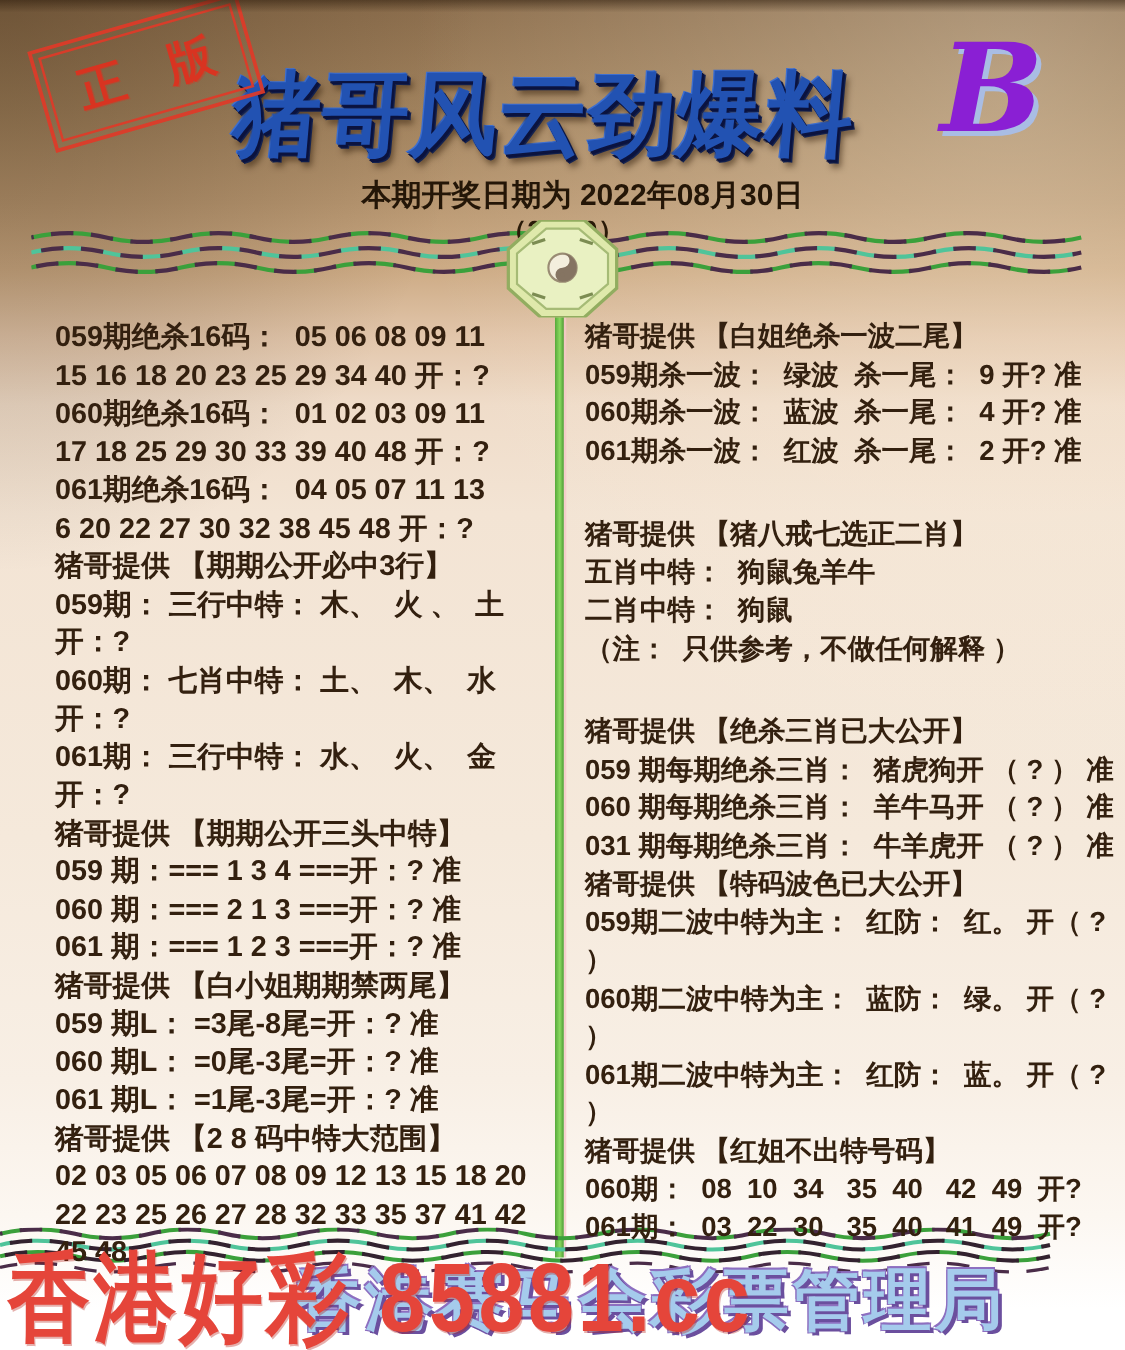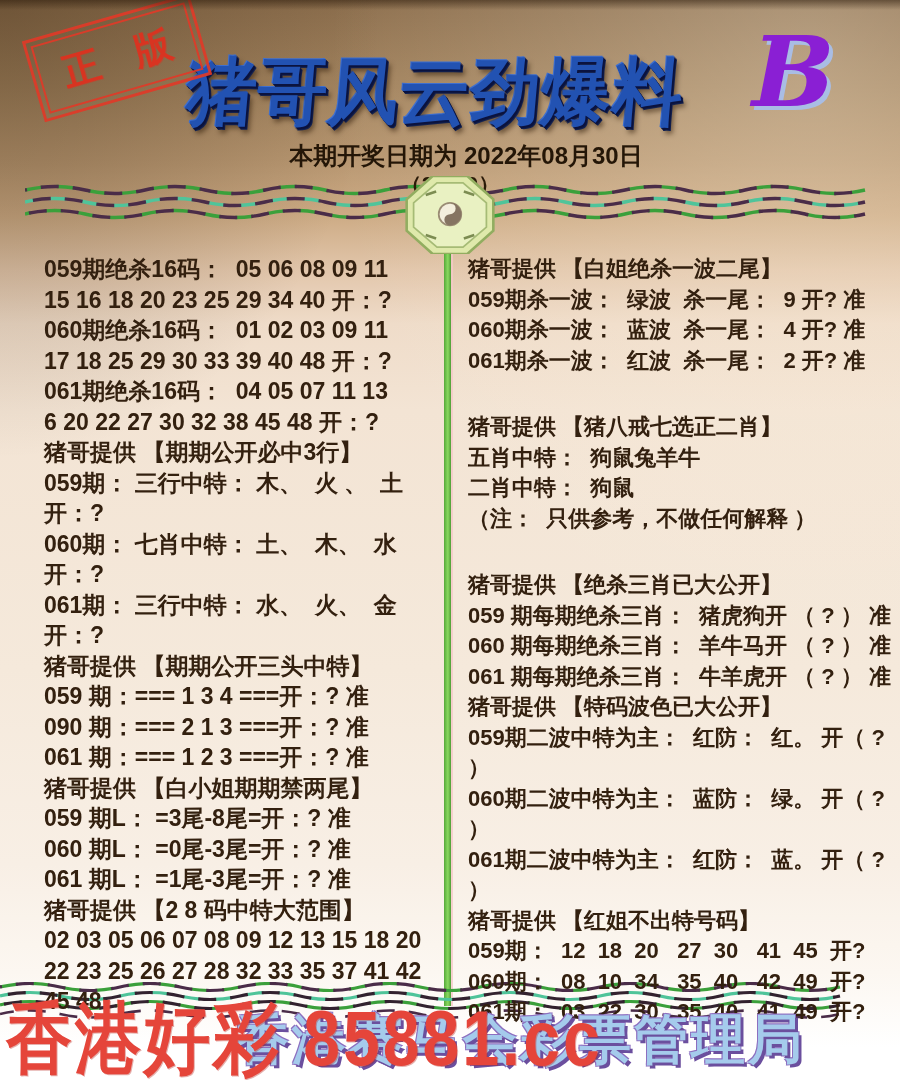--- a/index.html
+++ b/index.html
@@ -113,21 +113,21 @@
     <div class="line">061期绝杀16码：  04 05 07 11 13</div>
     <div class="line">6 20 22 27 30 32 38 45 48 开：?</div>
 
     <div class="line">猪哥提供 【期期公开必中3行】</div>
     <div class="line">059期： 三行中特： 木、  火 、  土开：?</div>
     <div class="line">060期： 七肖中特： 土、  木、  水开：?</div>
     <div class="line">061期： 三行中特： 水、  火、  金开：?</div>
 
     <div class="line">猪哥提供 【期期公开三头中特】</div>
     <div class="line">059 期：=== 1 3 4 ===开：? 准</div>
-    <div class="line">090 期：=== 2 1 3 ===开：? 准</div>
+    <div class="line">060 期：=== 2 1 3 ===开：? 准</div>
     <div class="line">061 期：=== 1 2 3 ===开：? 准</div>
 
     <div class="line">猪哥提供 【白小姐期期禁两尾】</div>
     <div class="line">059 期L： =3尾-8尾=开：? 准</div>
     <div class="line">060 期L： =0尾-3尾=开：? 准</div>
     <div class="line">061 期L： =1尾-3尾=开：? 准</div>
 
     <div class="line">猪哥提供 【2 8 码中特大范围】</div>
     <div class="line">02 03 05 06 07 08 09 12 13 15 18 20</div>
     <div class="line">22 23 25 26 27 28 32 33 35 37 41 42</div>
@@ -145,29 +145,28 @@
     <div class="line">猪哥提供 【猪八戒七选正二肖】</div>
     <div class="line">五肖中特：  狗鼠兔羊牛</div>
     <div class="line">二肖中特：  狗鼠</div>
     <div class="line">（注：  只供参考，不做任何解释 ）</div>
 
     <div class="gap"></div>
 
     <div class="line">猪哥提供 【绝杀三肖已大公开】</div>
     <div class="line">059 期每期绝杀三肖：  猪虎狗开 （ ? ） 准</div>
     <div class="line">060 期每期绝杀三肖：  羊牛马开 （ ? ） 准</div>
-    <div class="line">061 期每期绝杀三肖：  牛羊虎开 （ ? ） 准</div>
+    <div class="line">031 期每期绝杀三肖：  牛羊虎开 （ ? ） 准</div>
 
     <div class="line">猪哥提供 【特码波色已大公开】</div>
     <div class="line">059期二波中特为主：  红防：  红。 开（ ? ）</div>
     <div class="line">060期二波中特为主：  蓝防：  绿。 开（ ? ）</div>
     <div class="line">061期二波中特为主：  红防：  蓝。 开（ ? ）</div>
 
     <div class="line">猪哥提供 【红姐不出特号码】</div>
-    <div class="line">059期：  12  18  20   27  30   41  45  开?</div>
     <div class="line">060期：  08  10  34   35  40   42  49  开?</div>
     <div class="line">061期：  03  22  30   35  40   41  49  开?</div>
   </div>
 
   <svg class="wavy wavy-bottom" width="900" height="40" viewBox="0 0 900 40">
     <use href="#wv" y="5" stroke="#3ba03b" stroke-width="3.2" stroke-dasharray="18 14"></use>
     <use href="#wv" y="5" stroke="#4a2c48" stroke-width="3.2" stroke-dasharray="18 14" stroke-dashoffset="16"></use>
     <use href="#wv" y="14" stroke="#4fc49a" stroke-width="3.2" stroke-dasharray="18 14" stroke-dashoffset="8"></use>
     <use href="#wv" y="14" stroke="#33222f" stroke-width="3.2" stroke-dasharray="18 14" stroke-dashoffset="24"></use>
     <use href="#wv" y="23" stroke="#3ba03b" stroke-width="3.2" stroke-dasharray="18 14" stroke-dashoffset="12"></use>

